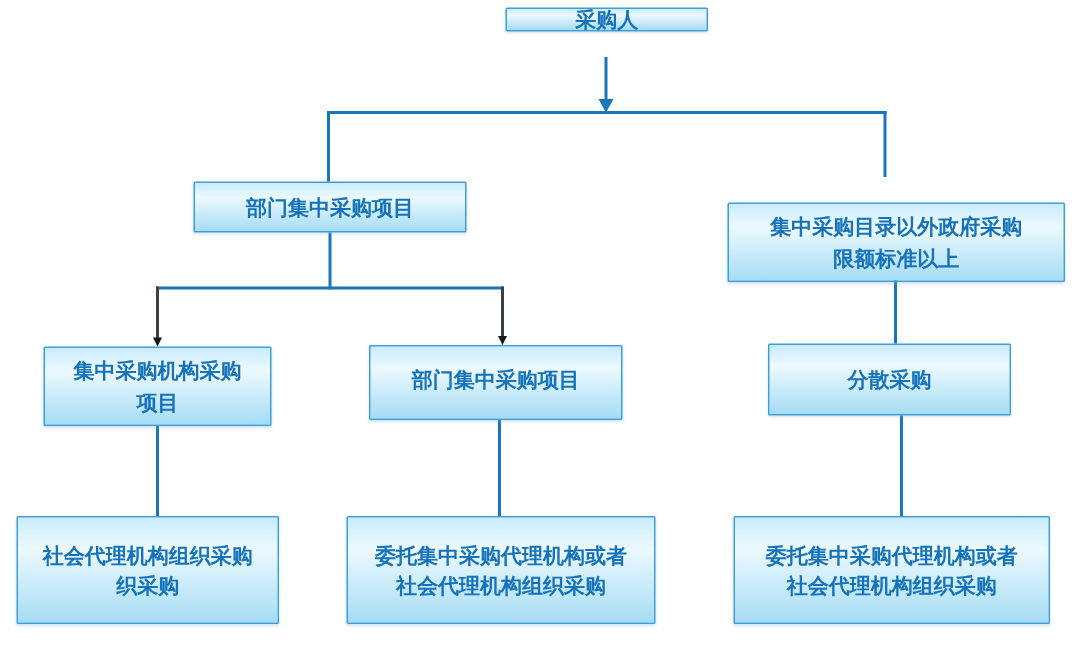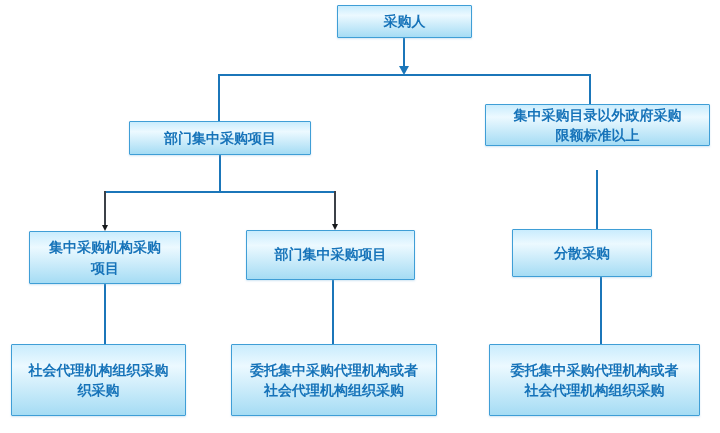--- a/index.html
+++ b/index.html
@@ -46,26 +46,26 @@
     border-left: 5px solid transparent;
     border-right: 5px solid transparent;
     border-top: 9px solid #1b76b9;
   }
   .arrowhead.dark-small {
     border-left: 3px solid transparent;
     border-right: 3px solid transparent;
     border-top: 6px solid #17191c;
   }
   
-  #node-purchaser        { left: 337px; top:   5px; width: 135px; height: 33px; }
+  #node-purchaser        { left: 337px; top:   5px; width: 135px; height: 16px; }
   #node-within-catalog   { left: 129px; top: 121px; width: 182px; height: 34px; }
-  #node-outside-catalog  { left: 485px; top: 104px; width: 225px; height: 42px; }
+  #node-outside-catalog  { left: 485px; top: 135px; width: 225px; height: 53px; }
   #node-central-agency   { left:  29px; top: 231px; width: 152px; height: 53px; }
   #node-department       { left: 246px; top: 230px; width: 169px; height: 50px; font-family: Liberation Serif, serif; }
-  #node-decentralized    { left: 512px; top: 229px; width: 140px; height: 48px; }
+  #node-decentralized    { left: 512px; top: 229px; width: 162px; height: 48px; }
   #node-entrust-central  { left:  11px; top: 344px; width: 175px; height: 72px; }
   #node-entrust-social-1 { left: 231px; top: 344px; width: 206px; height: 72px; }
   #node-entrust-social-2 { left: 489px; top: 344px; width: 211px; height: 72px; }
 </style>
 </head>
 <body>
 
 <div id="canvas">
 
   <div class="line" style="left:403px; top:38px; width:2px; height:30px;"></div>

